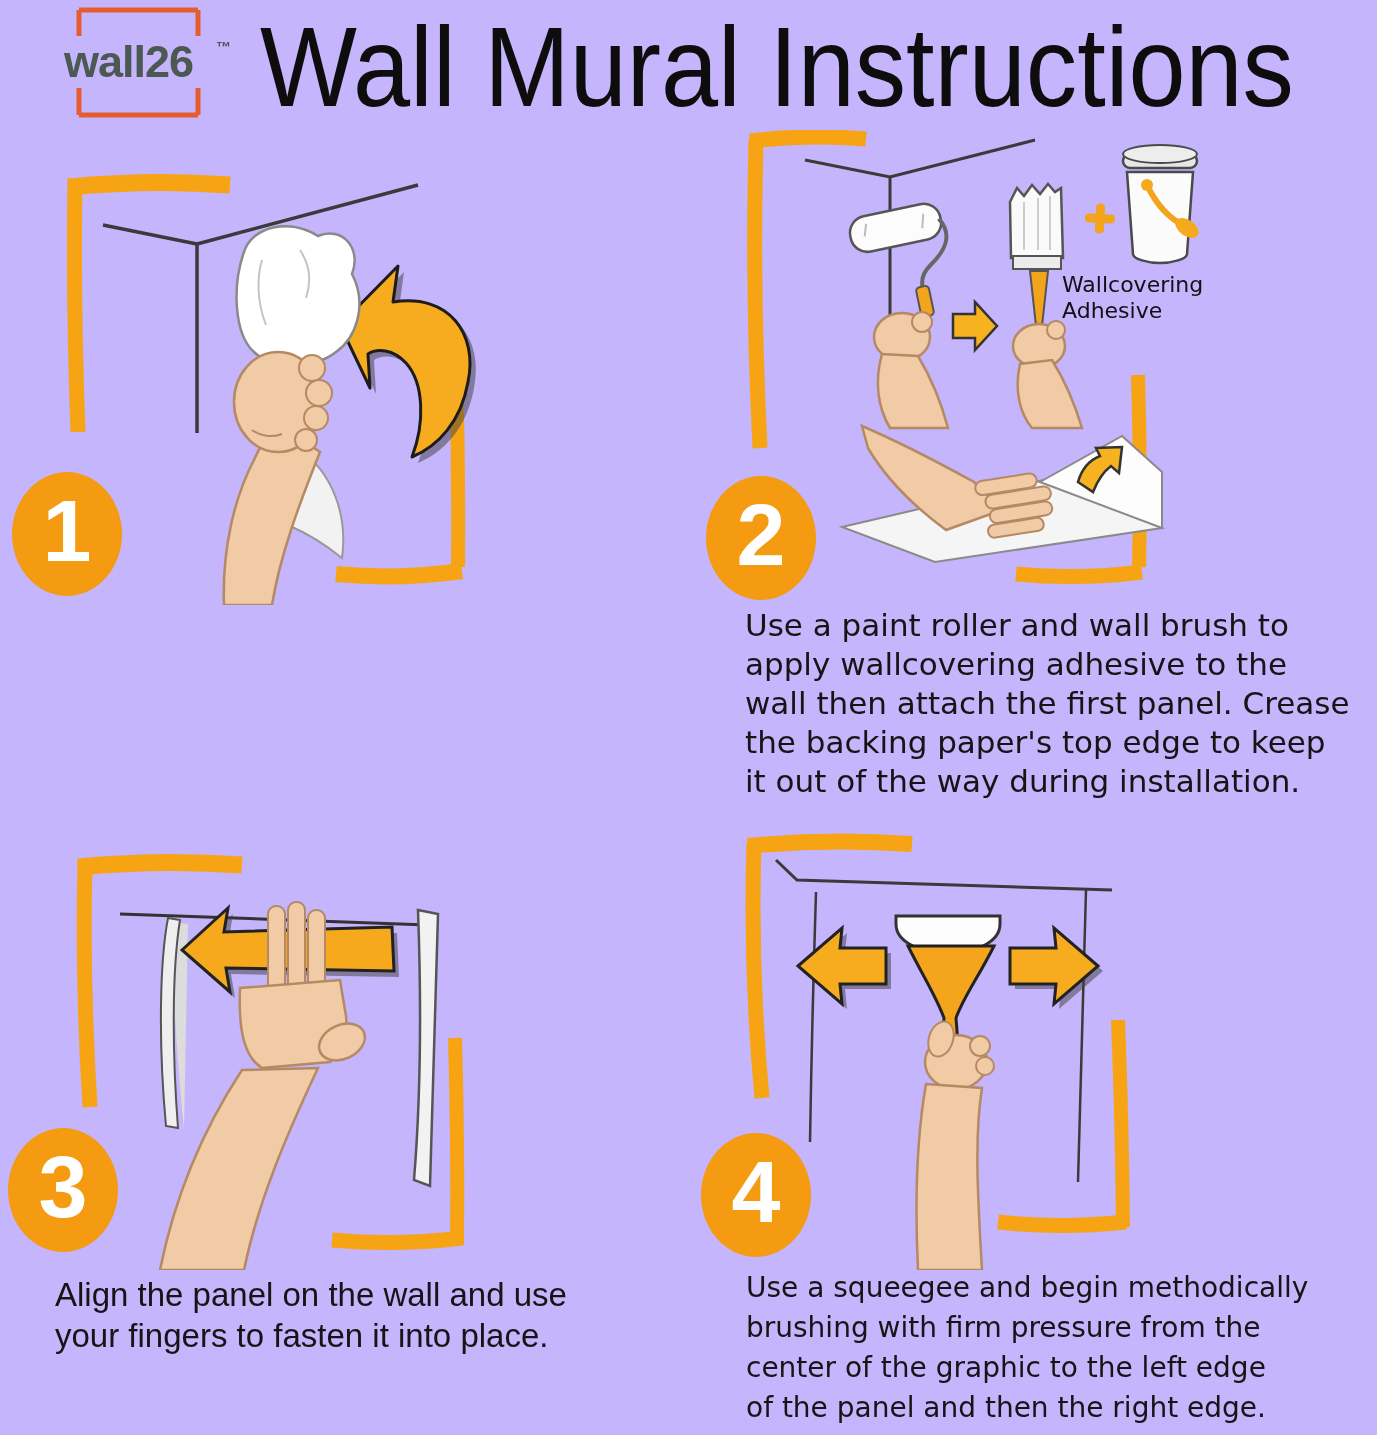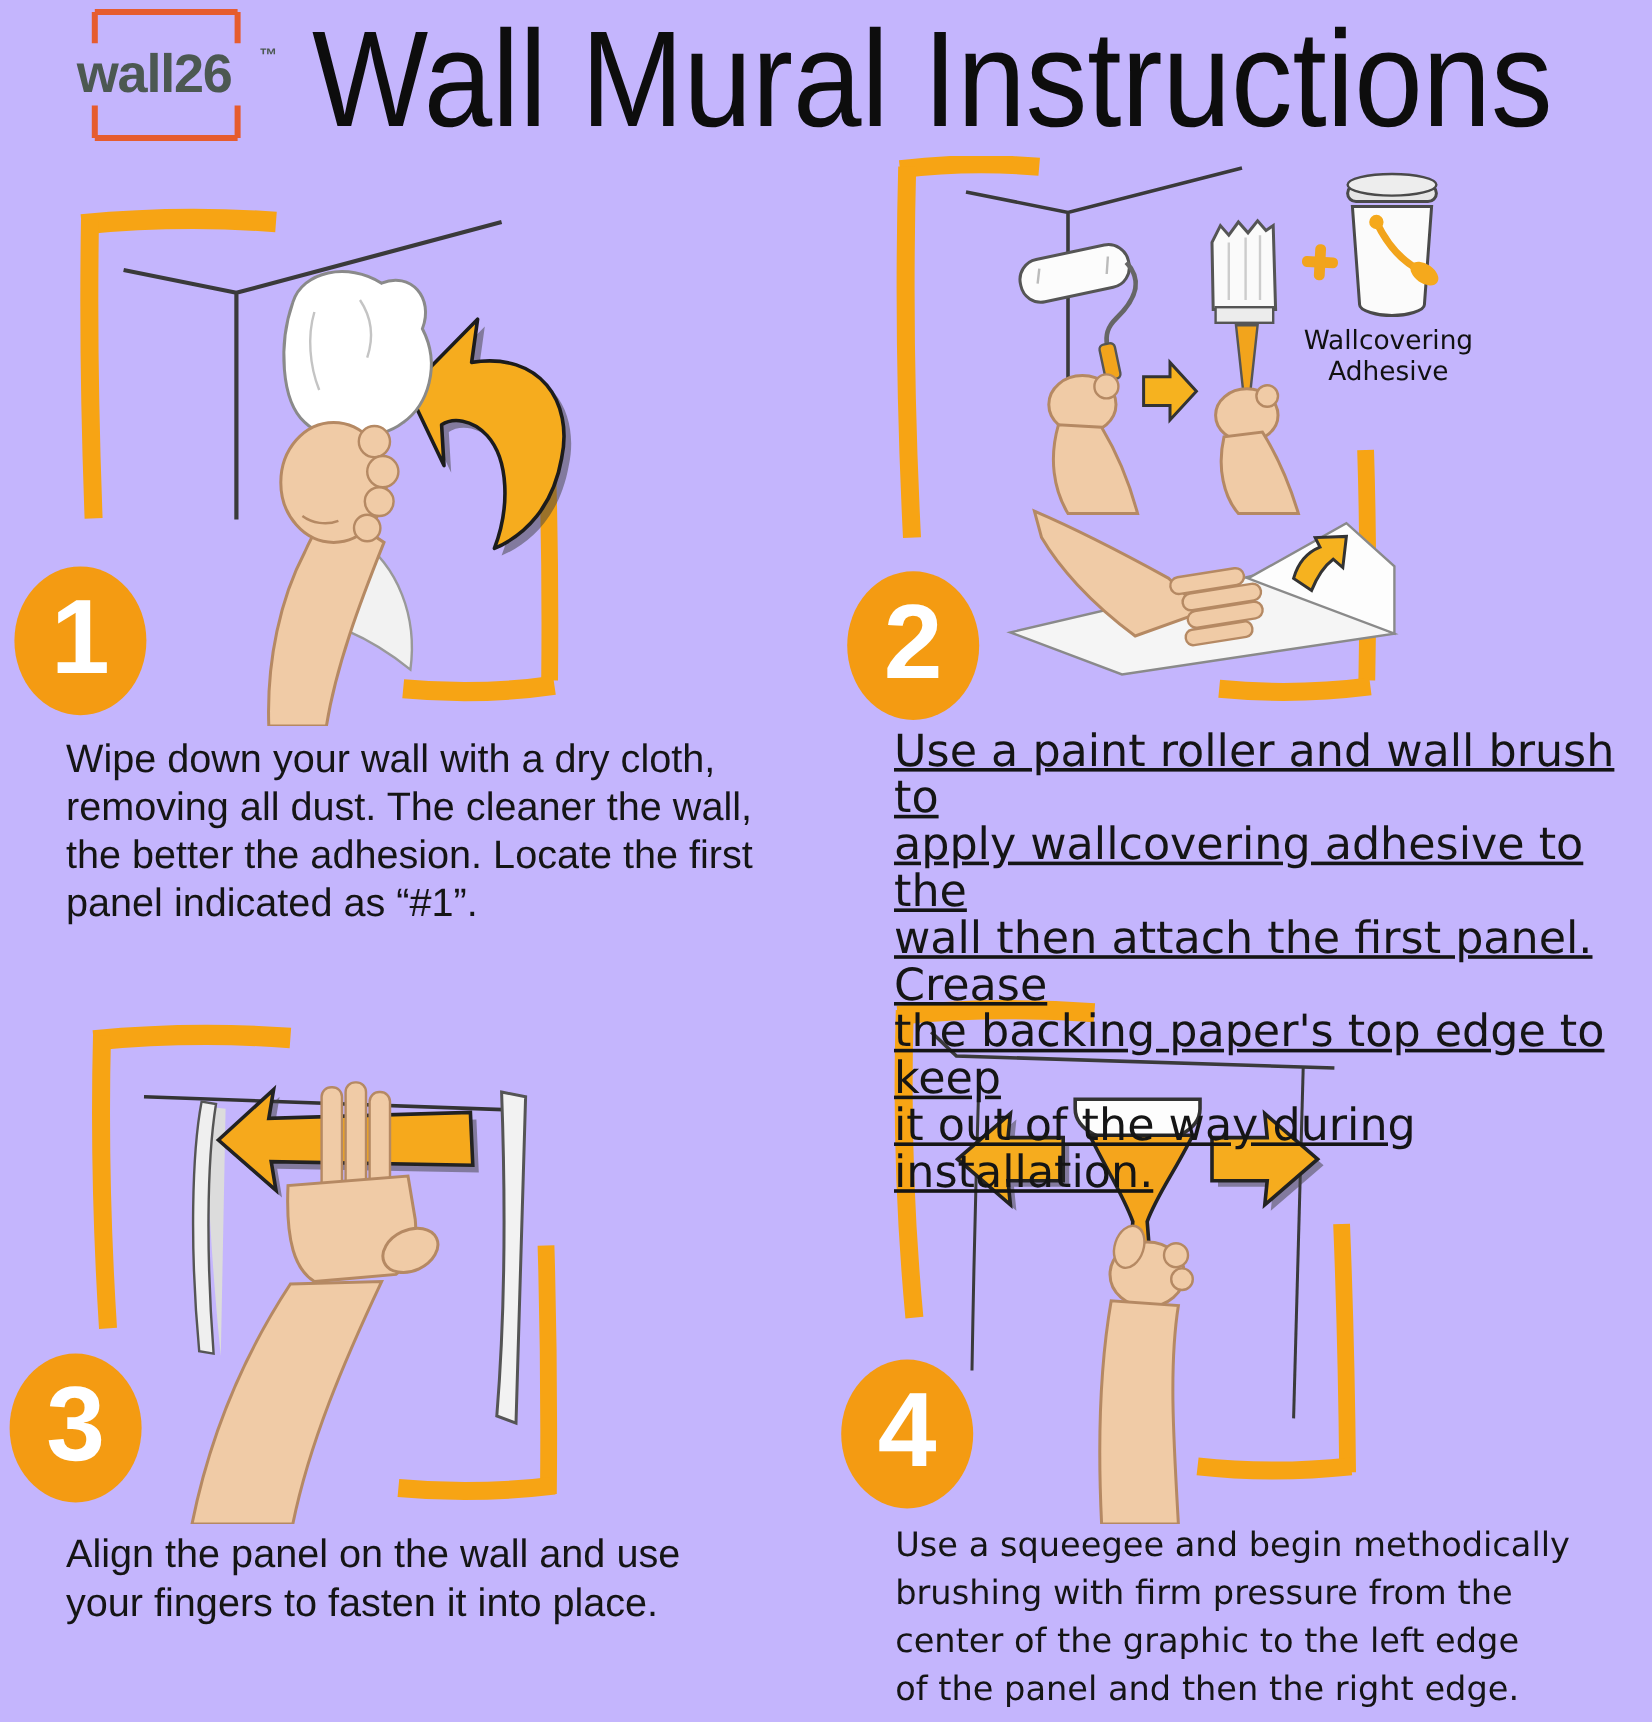--- a/index.html
+++ b/index.html
@@ -24,25 +24,25 @@
   .badge{position:absolute;width:110px;height:124px;background:#F49B12;border-radius:50%;
          color:#ffffff;font-weight:bold;font-size:88px;display:flex;align-items:center;
          justify-content:center;font-family:"Liberation Sans",sans-serif;padding-bottom:6px;box-sizing:border-box;}
   #badge1{left:12px;top:472px;}
   #badge2{left:706px;top:476px;}
   #badge3{left:8px;top:1128px;}
   #badge4{left:701px;top:1133px;}
   
   .step-text{position:absolute;white-space:pre-line;color:#151515;margin:0;}
   #text1{left:55px;top:612px;font-size:33px;line-height:40px;font-family:"Liberation Sans",sans-serif;}
-  #text2{left:745px;top:606px;font-size:37px;line-height:39px;font-family:"DejaVu Sans",sans-serif;text-decoration:underline;}
+  #text2{left:745px;top:606px;font-size:31px;line-height:39px;font-family:"DejaVu Sans",sans-serif;}
   #text3{left:55px;top:1274px;font-size:33px;line-height:41px;font-family:"Liberation Sans",sans-serif;}
   #text4{left:746px;top:1268px;font-size:28px;line-height:40px;font-family:"DejaVu Sans",sans-serif;}
   
-  .adhesive-label{position:absolute;left:1062px;top:272px;width:190px;text-align:center;
+  .adhesive-label{position:absolute;left:1062px;top:272px;width:190px;text-align:left;
                   font-size:22px;line-height:26px;color:#111;font-family:"DejaVu Sans",sans-serif;}
   .adhesive-label span{display:block;}
 </style>
 </head>
 <body>
 
 <div class="page">
 
   <div class="logo-wrap">
     <svg class="logo-frame" width="240" height="130" viewBox="0 0 240 130">
@@ -231,24 +231,20 @@
       <circle cx="295" cy="246" r="9" stroke-width="2"></circle>
       <path d="M236,264 C228,310 224,368 228,450 L292,450 C288,380 284,318 292,268 Z" stroke-width="2.5"></path>
     </g>
   </svg>
 
   <div id="badge1" class="badge">1</div>
   <div id="badge2" class="badge">2</div>
   <div id="badge3" class="badge">3</div>
   <div id="badge4" class="badge">4</div>
 
-  <p id="text1" class="step-text">Wipe down your wall with a dry cloth,
-removing all dust. The cleaner the wall,
-the better the adhesion. Locate the first
-panel indicated as “#1”.</p>
   <p id="text2" class="step-text">Use a paint roller and wall brush to
 apply wallcovering adhesive to the
 wall then attach the first panel. Crease
 the backing paper's top edge to keep
 it out of the way during installation.</p>
   <p id="text4" class="step-text">Use a squeegee and begin methodically
 brushing with firm pressure from the
 center of the graphic to the left edge
 of the panel and then the right edge.</p>
   <p id="text3" class="step-text">Align the panel on the wall and use

